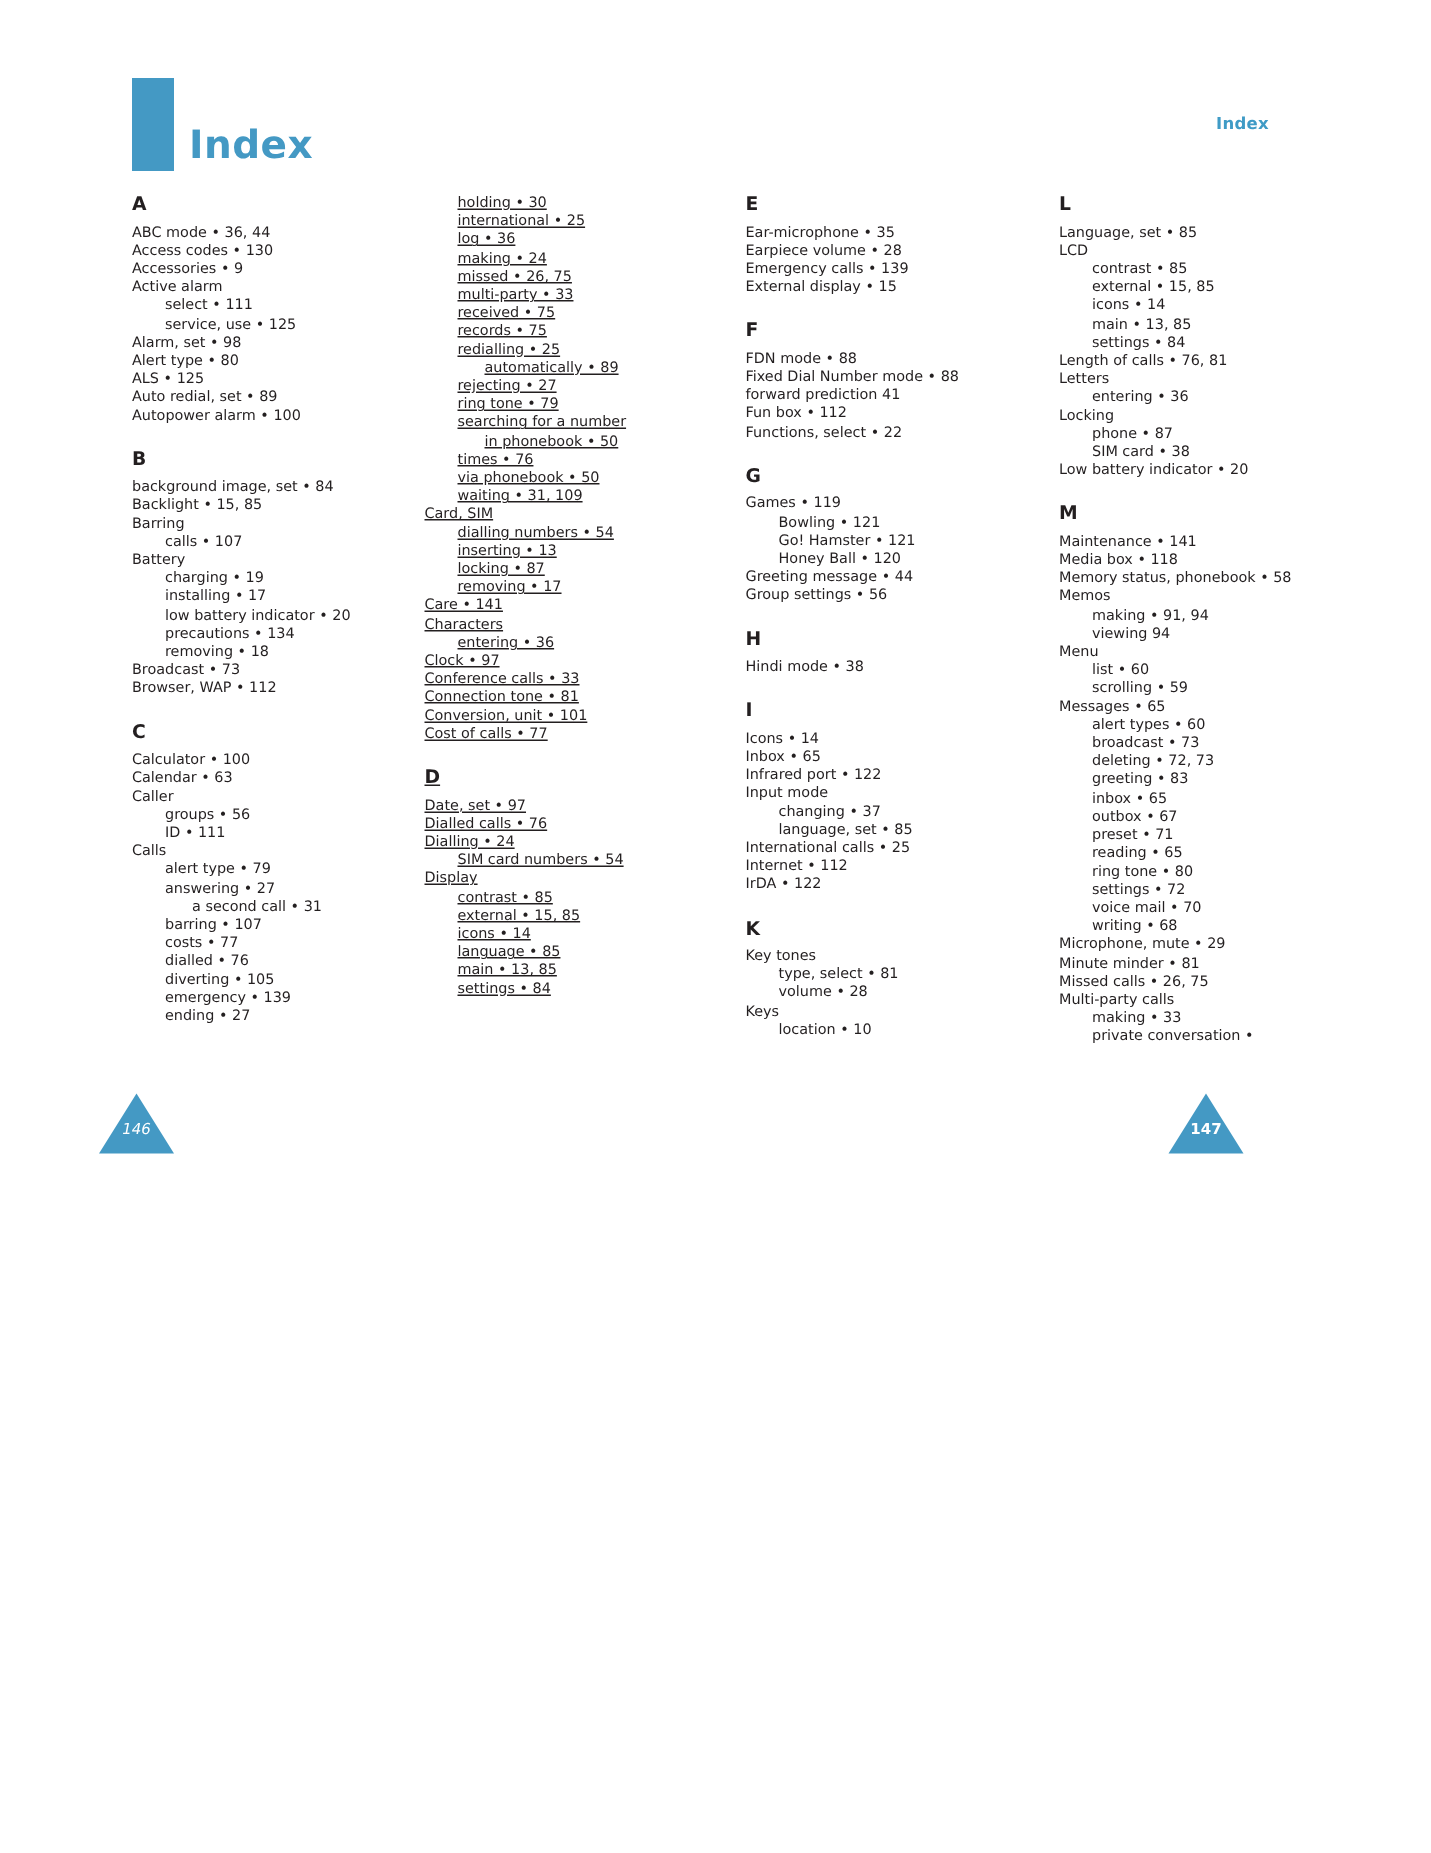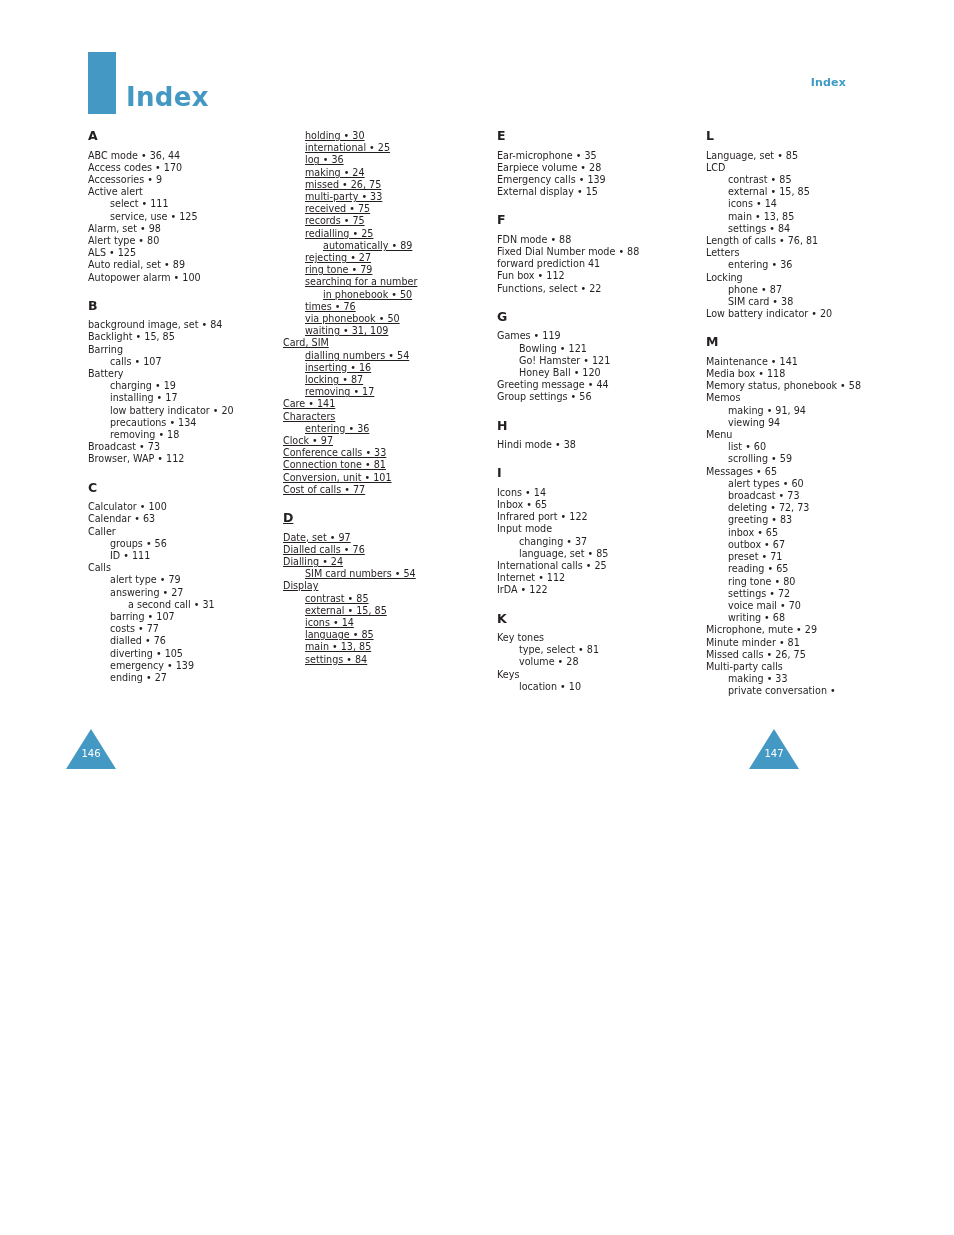--- a/index.html
+++ b/index.html
@@ -110,41 +110,41 @@
   .pagenum .num {
     position: absolute;
     left: 0;
     top: 20px;
     width: 50px;
     text-align: center;
     font-size: 10px;
     color: #ffffff;
     line-height: 1;
   }
-  .pagenum-left  { left: 66px;  top: 729px; }
-  .pagenum-right { left: 749px; top: 729px; }
+  .pagenum-left  { left: 66px;  top: 729px; font-style: italic; }
+  .pagenum-right { left: 779px; top: 729px; font-weight: bold; }
 </style>
 </head>
 <body>
 
 <div class="page-header">Index</div>
 
 <div class="title-block">
   <span class="title-bar"></span>
   <span class="title-text">Index</span>
 </div>
 
 <div class="index-area">
     <div class="col col-1">
       <div class="group">
         <div class="letter">A</div>
         <div class="entry lvl0">ABC mode • 36, 44</div>
-        <div class="entry lvl0">Access codes • 170</div>
+        <div class="entry lvl0">Access codes • 130</div>
         <div class="entry lvl0">Accessories • 9</div>
-        <div class="entry lvl0">Active alert</div>
+        <div class="entry lvl0">Active alarm</div>
         <div class="entry lvl1">select • 111</div>
         <div class="entry lvl1">service, use • 125</div>
         <div class="entry lvl0">Alarm, set • 98</div>
         <div class="entry lvl0">Alert type • 80</div>
         <div class="entry lvl0">ALS • 125</div>
         <div class="entry lvl0">Auto redial, set • 89</div>
         <div class="entry lvl0">Autopower alarm • 100</div>
       </div>
       <div class="group">
         <div class="letter">B</div>
@@ -194,21 +194,21 @@
         <div class="entry lvl2">automatically • 89</div>
         <div class="entry lvl1">rejecting • 27</div>
         <div class="entry lvl1">ring tone • 79</div>
         <div class="entry lvl1">searching for a number</div>
         <div class="entry lvl2">in phonebook • 50</div>
         <div class="entry lvl1">times • 76</div>
         <div class="entry lvl1">via phonebook • 50</div>
         <div class="entry lvl1">waiting • 31, 109</div>
         <div class="entry lvl0">Card, SIM</div>
         <div class="entry lvl1">dialling numbers • 54</div>
-        <div class="entry lvl1">inserting • 16</div>
+        <div class="entry lvl1">inserting • 13</div>
         <div class="entry lvl1">locking • 87</div>
         <div class="entry lvl1">removing • 17</div>
         <div class="entry lvl0">Care • 141</div>
         <div class="entry lvl0">Characters</div>
         <div class="entry lvl1">entering • 36</div>
         <div class="entry lvl0">Clock • 97</div>
         <div class="entry lvl0">Conference calls • 33</div>
         <div class="entry lvl0">Connection tone • 81</div>
         <div class="entry lvl0">Conversion, unit • 101</div>
         <div class="entry lvl0">Cost of calls • 77</div>

